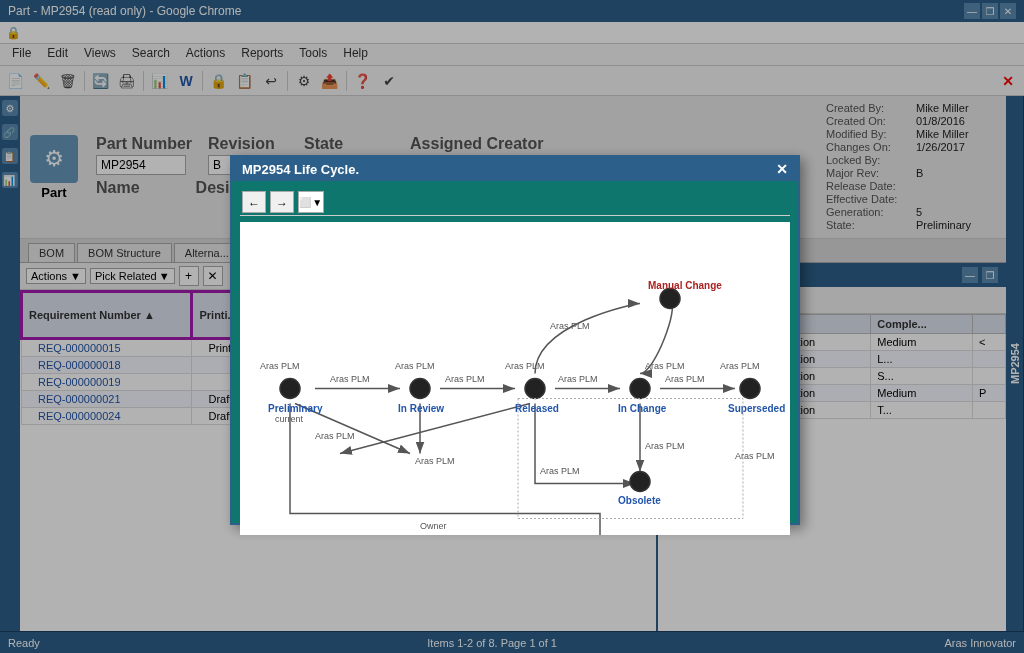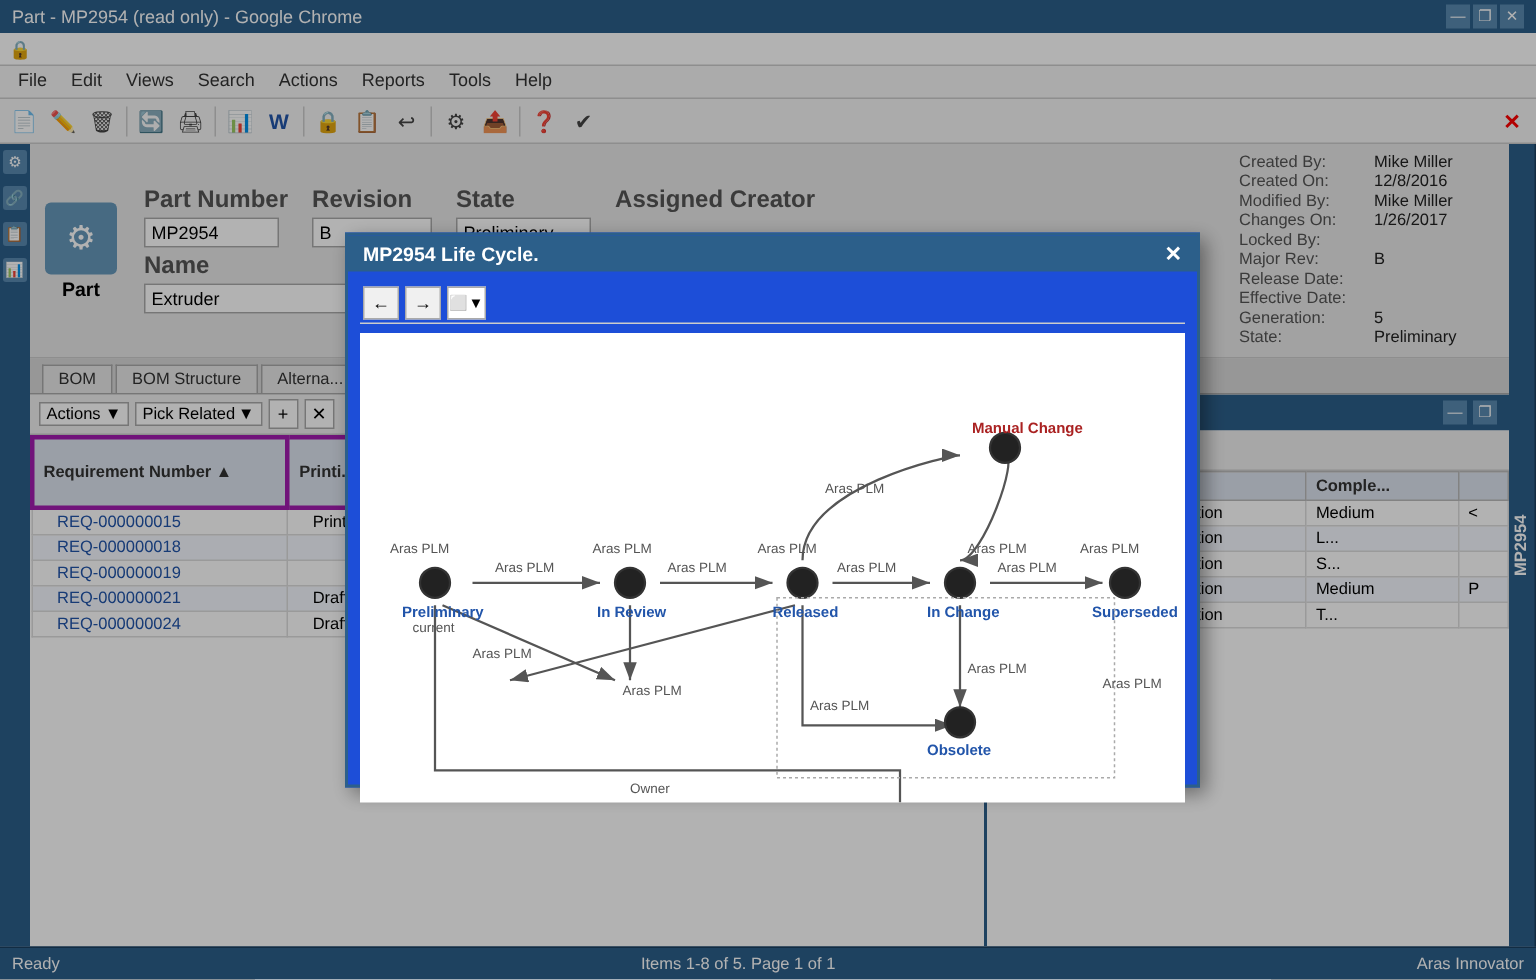--- a/index.html
+++ b/index.html
@@ -341,21 +341,21 @@
     .modal-overlay {
       position: fixed;
       top: 0; left: 0; right: 0; bottom: 0;
       background: rgba(0,0,0,0.3);
       display: flex;
       align-items: center;
       justify-content: center;
       z-index: 100;
     }
     .modal {
-      background: #1d4ed8;
+      background: #0f766e;
       border: 2px solid #2c5f8a;
       width: 570px;
       max-height: 380px;
       display: flex;
       flex-direction: column;
       box-shadow: 4px 4px 12px rgba(0,0,0,0.4);
     }
     .modal-header {
       background: #2c5f8a;
       color: white;
@@ -510,37 +510,36 @@
               <div class="field-label">State</div>
               <input class="field-input" value="Preliminary" readonly="" style="width: 90px;">
             </div>
             <div class="field-group">
               <div class="field-label">Assigned Creator</div>
             </div>
           </div>
           <div class="fields-row" style="margin-top:4px">
             <div class="field-group">
               <div class="field-label">Name</div>
-              <input class="field-input wide" value="Extruder" readonly="" style="">
             </div>
             <div class="field-group" style="margin-left:40px">
               <div class="field-label">Designated User</div>
             </div>
           </div>
         </div>
 
         <div class="meta-section" style="font-size:11px;margin-left:10px">
           <div class="meta-left">
             <div class="meta-row">
                 <span class="meta-key">Created By:</span>
                 <span class="meta-val">Mike Miller</span>
               </div>
             <div class="meta-row">
                 <span class="meta-key">Created On:</span>
-                <span class="meta-val">12/8/2016</span>
+                <span class="meta-val">01/8/2016</span>
               </div>
             <div class="meta-row">
                 <span class="meta-key">Modified By:</span>
                 <span class="meta-val">Mike Miller</span>
               </div>
             <div class="meta-row">
                 <span class="meta-key">Changes On:</span>
                 <span class="meta-val">1/26/2017</span>
               </div>
             <div class="meta-row">
@@ -730,21 +729,21 @@
         </div>
       </div>
     </div>
   </div>
 
   <div class="vertical-label" style="width:18px; writing-mode:vertical-rl; transform:rotate(180deg); background:#2c5f8a; color:white; font-size:11px; padding:4px 2px; font-weight:bold; display:flex; align-items:center; justify-content:center; border-left:1px solid #1a4060;">MP2954</div>
 </div>
 
 <div class="status-bar">
   <span>Ready</span>
-  <span class="status-center">Items 1-8 of 5. Page 1 of 1</span>
+  <span class="status-center">Items 1-2 of 8. Page 1 of 1</span>
   <span>Aras Innovator</span>
 </div>
 
 <div class="modal-overlay">
   <div class="modal" style="position:absolute; left:230px; top:155px; width:570px; height:370px;">
     <div class="modal-header">
       <span>MP2954 Life Cycle.</span>
       <button class="modal-close">✕</button>
     </div>
     <div class="modal-body">

